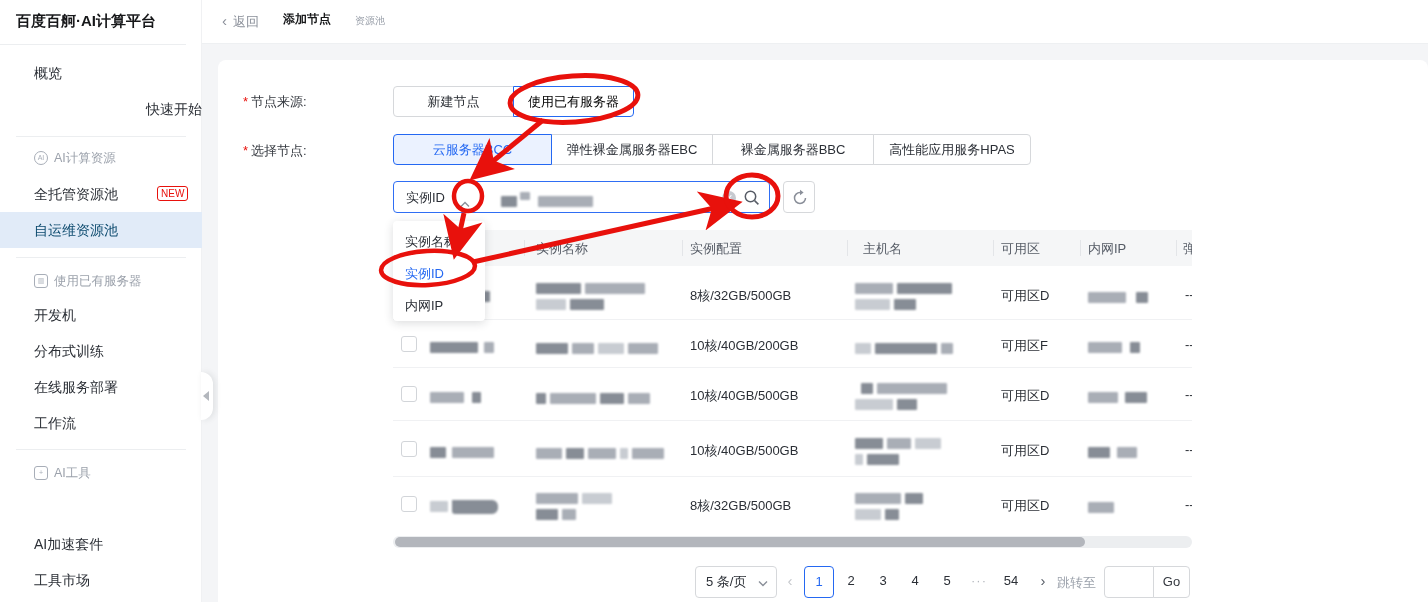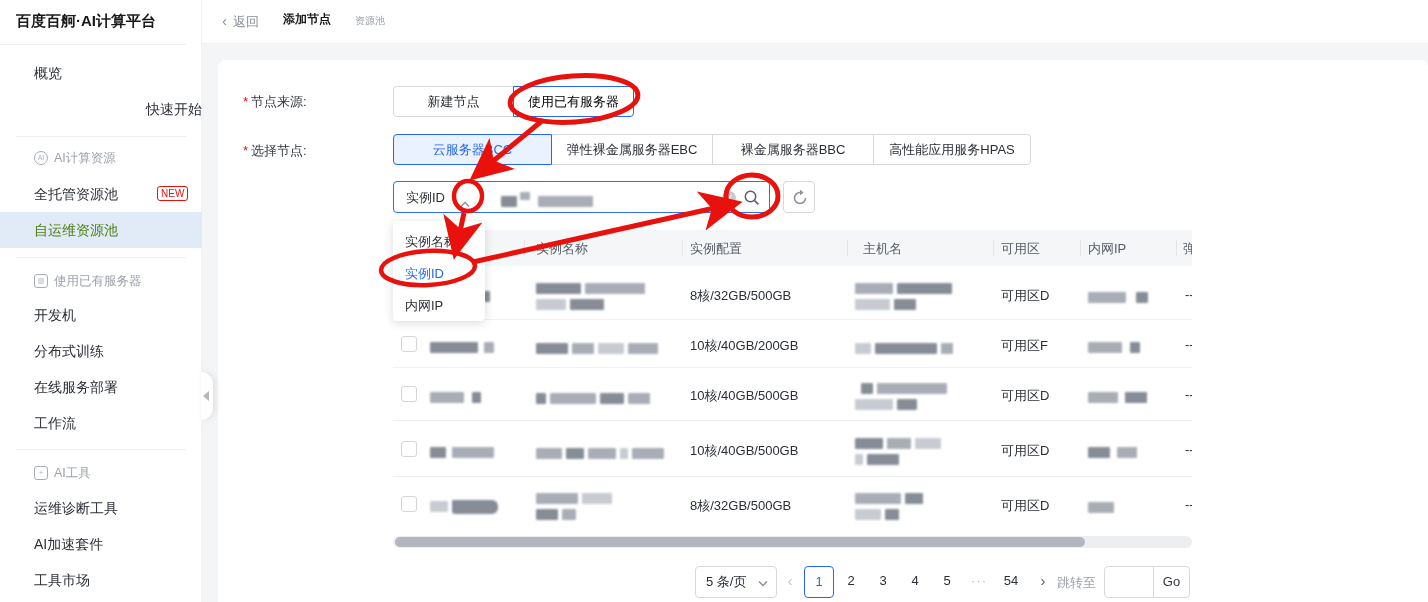--- a/index.html
+++ b/index.html
@@ -5,21 +5,21 @@
   * { margin:0; padding:0; box-sizing:border-box; }
   html,body { width:1428px; height:602px; overflow:hidden; background:#fff;
     font-family:"Liberation Sans","DejaVu Sans",sans-serif; color:#1f2329; }
   .abs { position:absolute; }
 
   
   #sidebar { position:absolute; left:0; top:0; width:202px; height:602px; background:#fff; z-index:5; border-right:1px solid #f0f1f3; }
   .sb-title { position:absolute; left:16px; top:12px; font-size:15px; font-weight:bold; color:#17181a; }
   .sb-divider { position:absolute; left:0; width:186px; border-top:1px solid #eceef0; }
   .sb-item { position:absolute; left:0; width:202px; height:36px; line-height:36px; padding-left:34px; font-size:14px; color:#2b2f36; cursor:pointer; }
-  .sb-item.active { background:#e1ebf8; color:#4d7c0f; }
+  .sb-item.active { background:#e1ebf8; color:#0c4a6e; }
   .sb-section { position:absolute; left:0; width:202px; height:20px; line-height:20px; padding-left:34px; font-size:12.5px; color:#9ba1ab; }
   .sb-section .sec-ico { position:absolute; left:34px; top:3px; width:14px; height:14px; border:1px solid #a8aeb8; border-radius:3px; font-size:7px; line-height:12px; text-align:center; color:#a8aeb8; }
   .sb-section .sec-ico.round { border-radius:50%; }
   .sb-section .sec-label { padding-left:20px; }
   .badge-new { position:absolute; left:157px; top:186px; border:1px solid #e8110c; color:#e8110c; font-size:10px; line-height:13px; padding:0 3px; border-radius:3px; background:#fff; }
   #collapse-handle { position:absolute; left:201px; top:372px; width:12px; height:48px; background:#fff; border-radius:0 24px 24px 0; box-shadow:2px 0 6px rgba(31,35,41,.10); z-index:6; cursor:pointer; }
   #collapse-handle .tri { position:absolute; left:2px; top:19px; width:0; height:0; border-top:5px solid transparent; border-bottom:5px solid transparent; border-right:6px solid #b3b7bd; }
 
   
   #topbar { position:absolute; left:202px; top:0; right:0; height:44px; background:#fff; border-bottom:1px solid #eef0f2; z-index:4; }
@@ -118,21 +118,20 @@
   <div class="sb-item" style="top:333px;">分布式训练</div>
   <div class="sb-item" style="top:297px;">开发机</div>
   <div class="sb-item" style="top:369px;">在线服务部署</div>
   <div class="sb-item" style="top:405px;">工作流</div>
   <div class="sb-divider" style="top:449px; left:16px; width:170px;"></div>
 
   <div class="sb-section" style="top:463px;">
     <span class="sec-ico">+</span>
     <span class="sec-label">AI工具</span>
   </div>
-  <div class="sb-item" style="top:490px;">运维诊断工具</div>
   <div class="sb-item" style="top:526px;">AI加速套件</div>
   <div class="sb-item" style="top:562px;">工具市场</div>
 </div>
 <div id="collapse-handle">
   <span class="tri"></span>
 </div>
 
 <div id="topbar">
   <span class="tb-back"><span class="chev">‹</span><span>返回</span></span>
   <span class="tb-title">添加节点</span>

